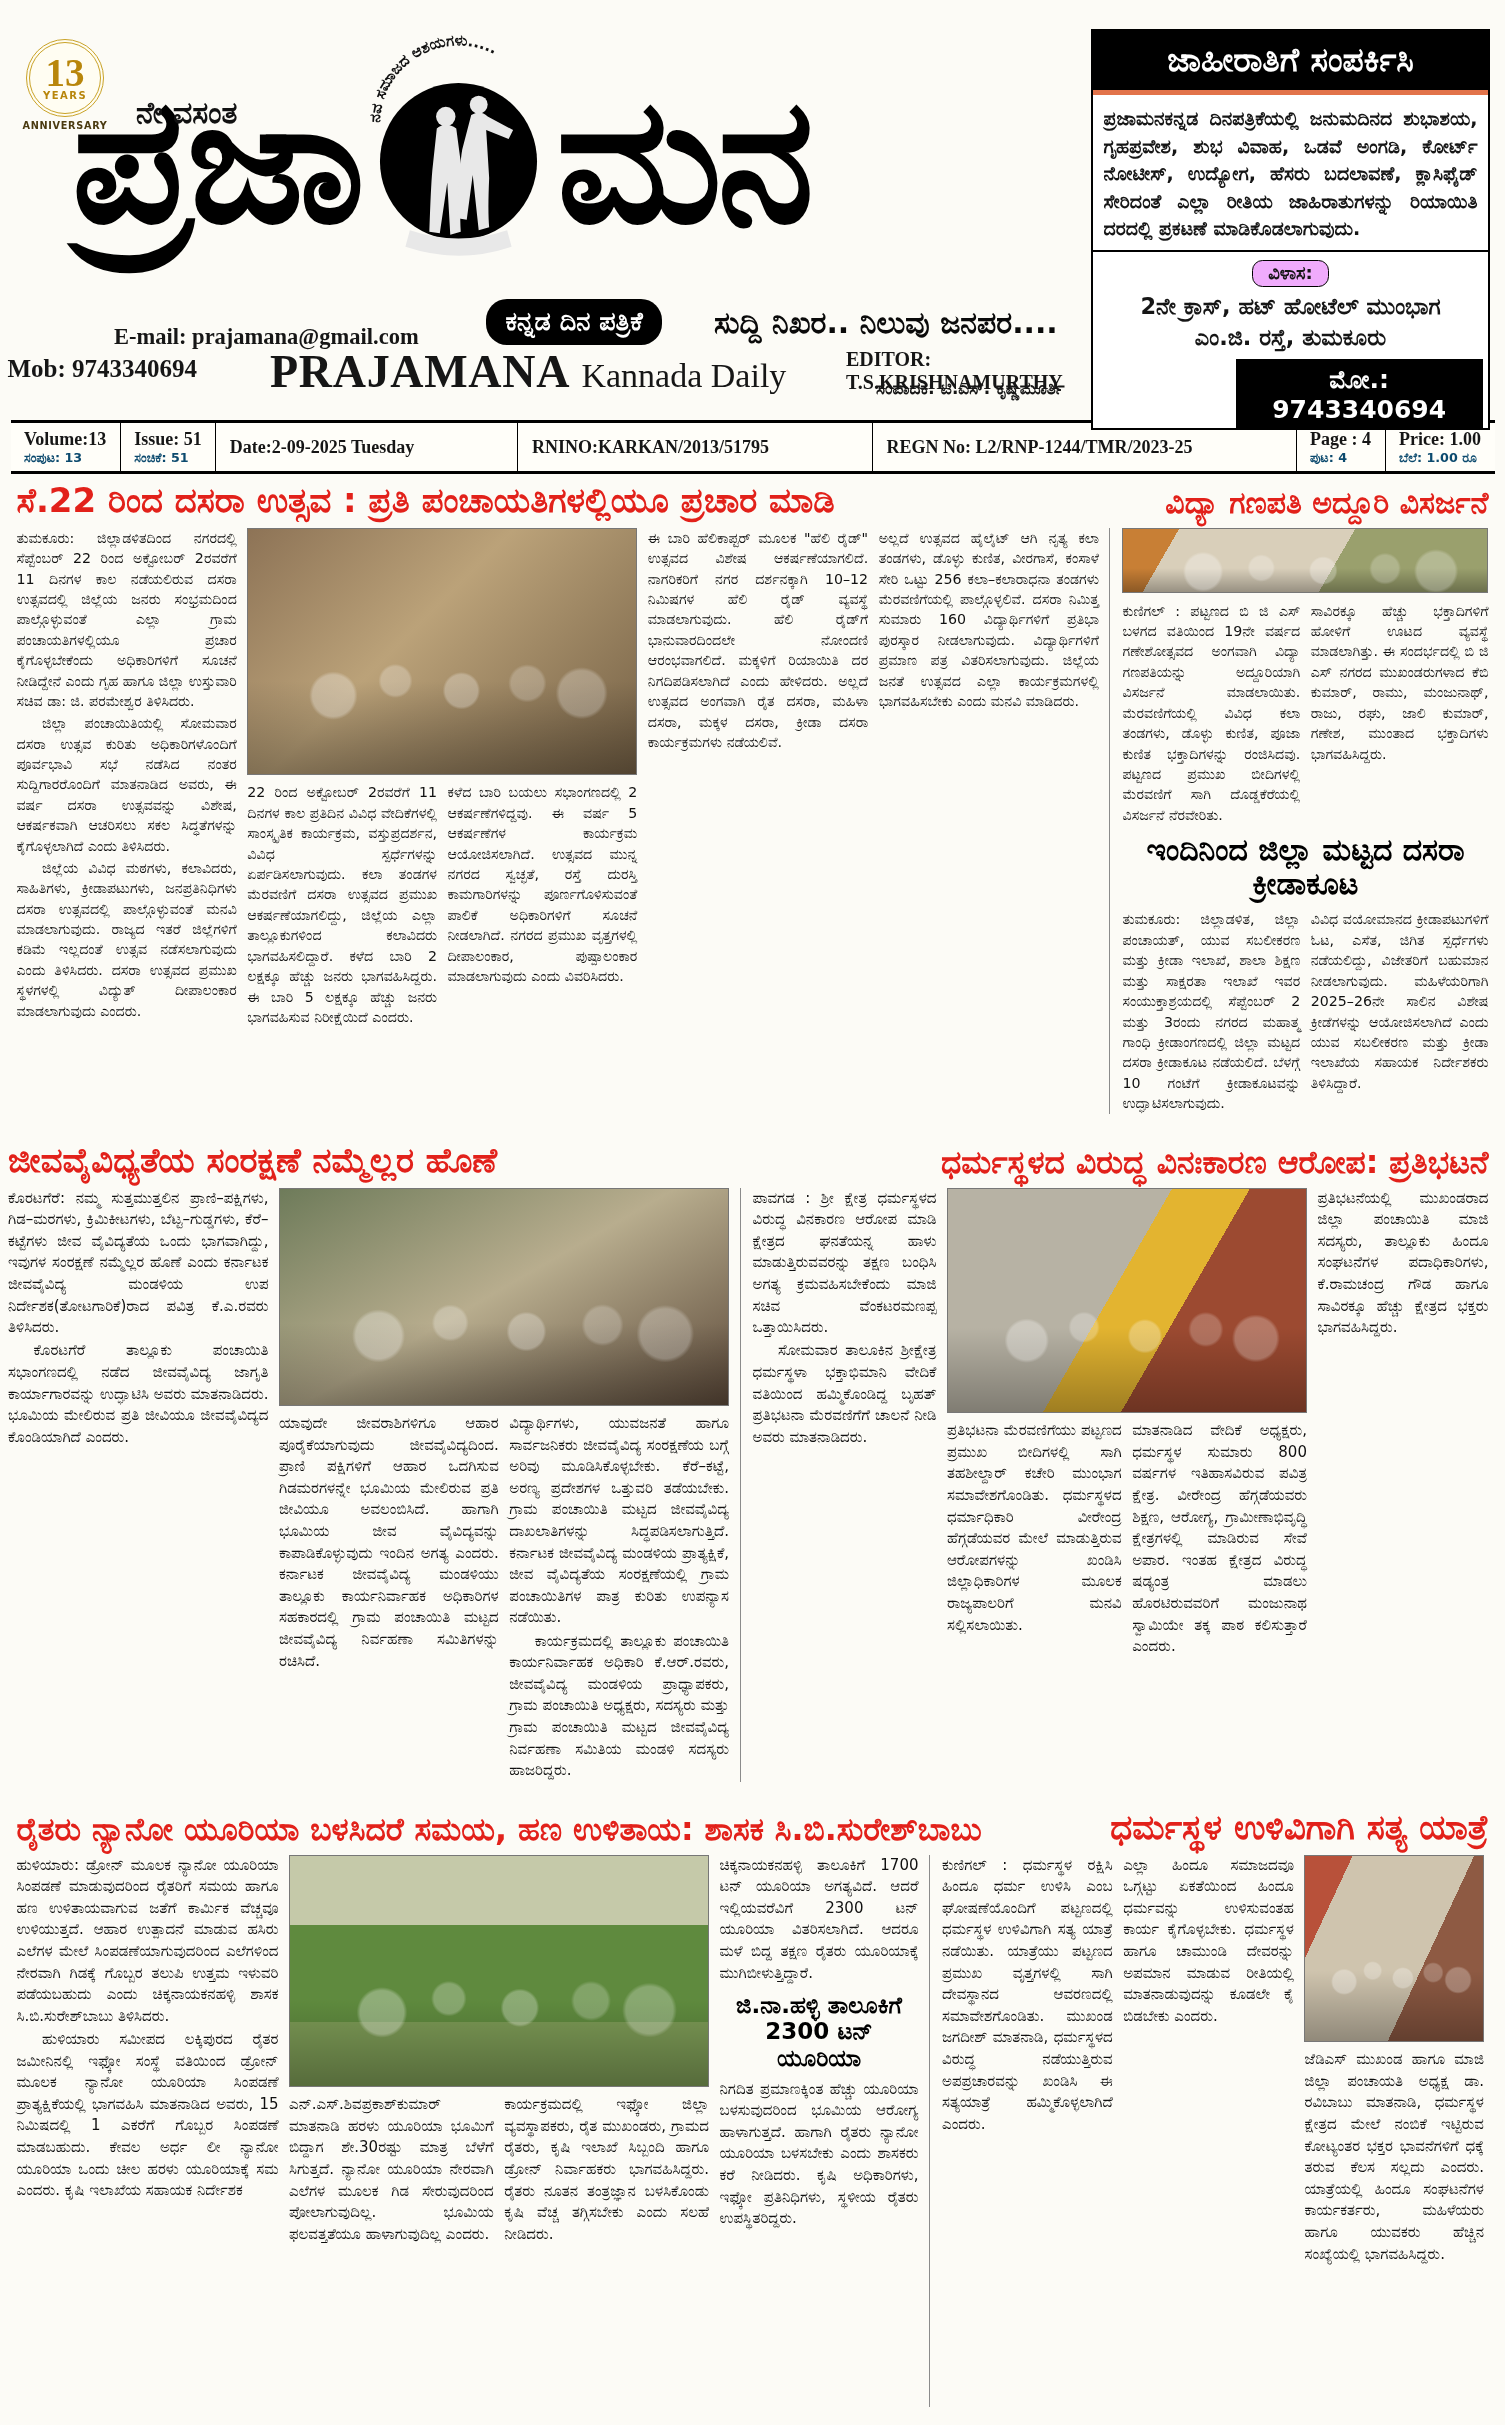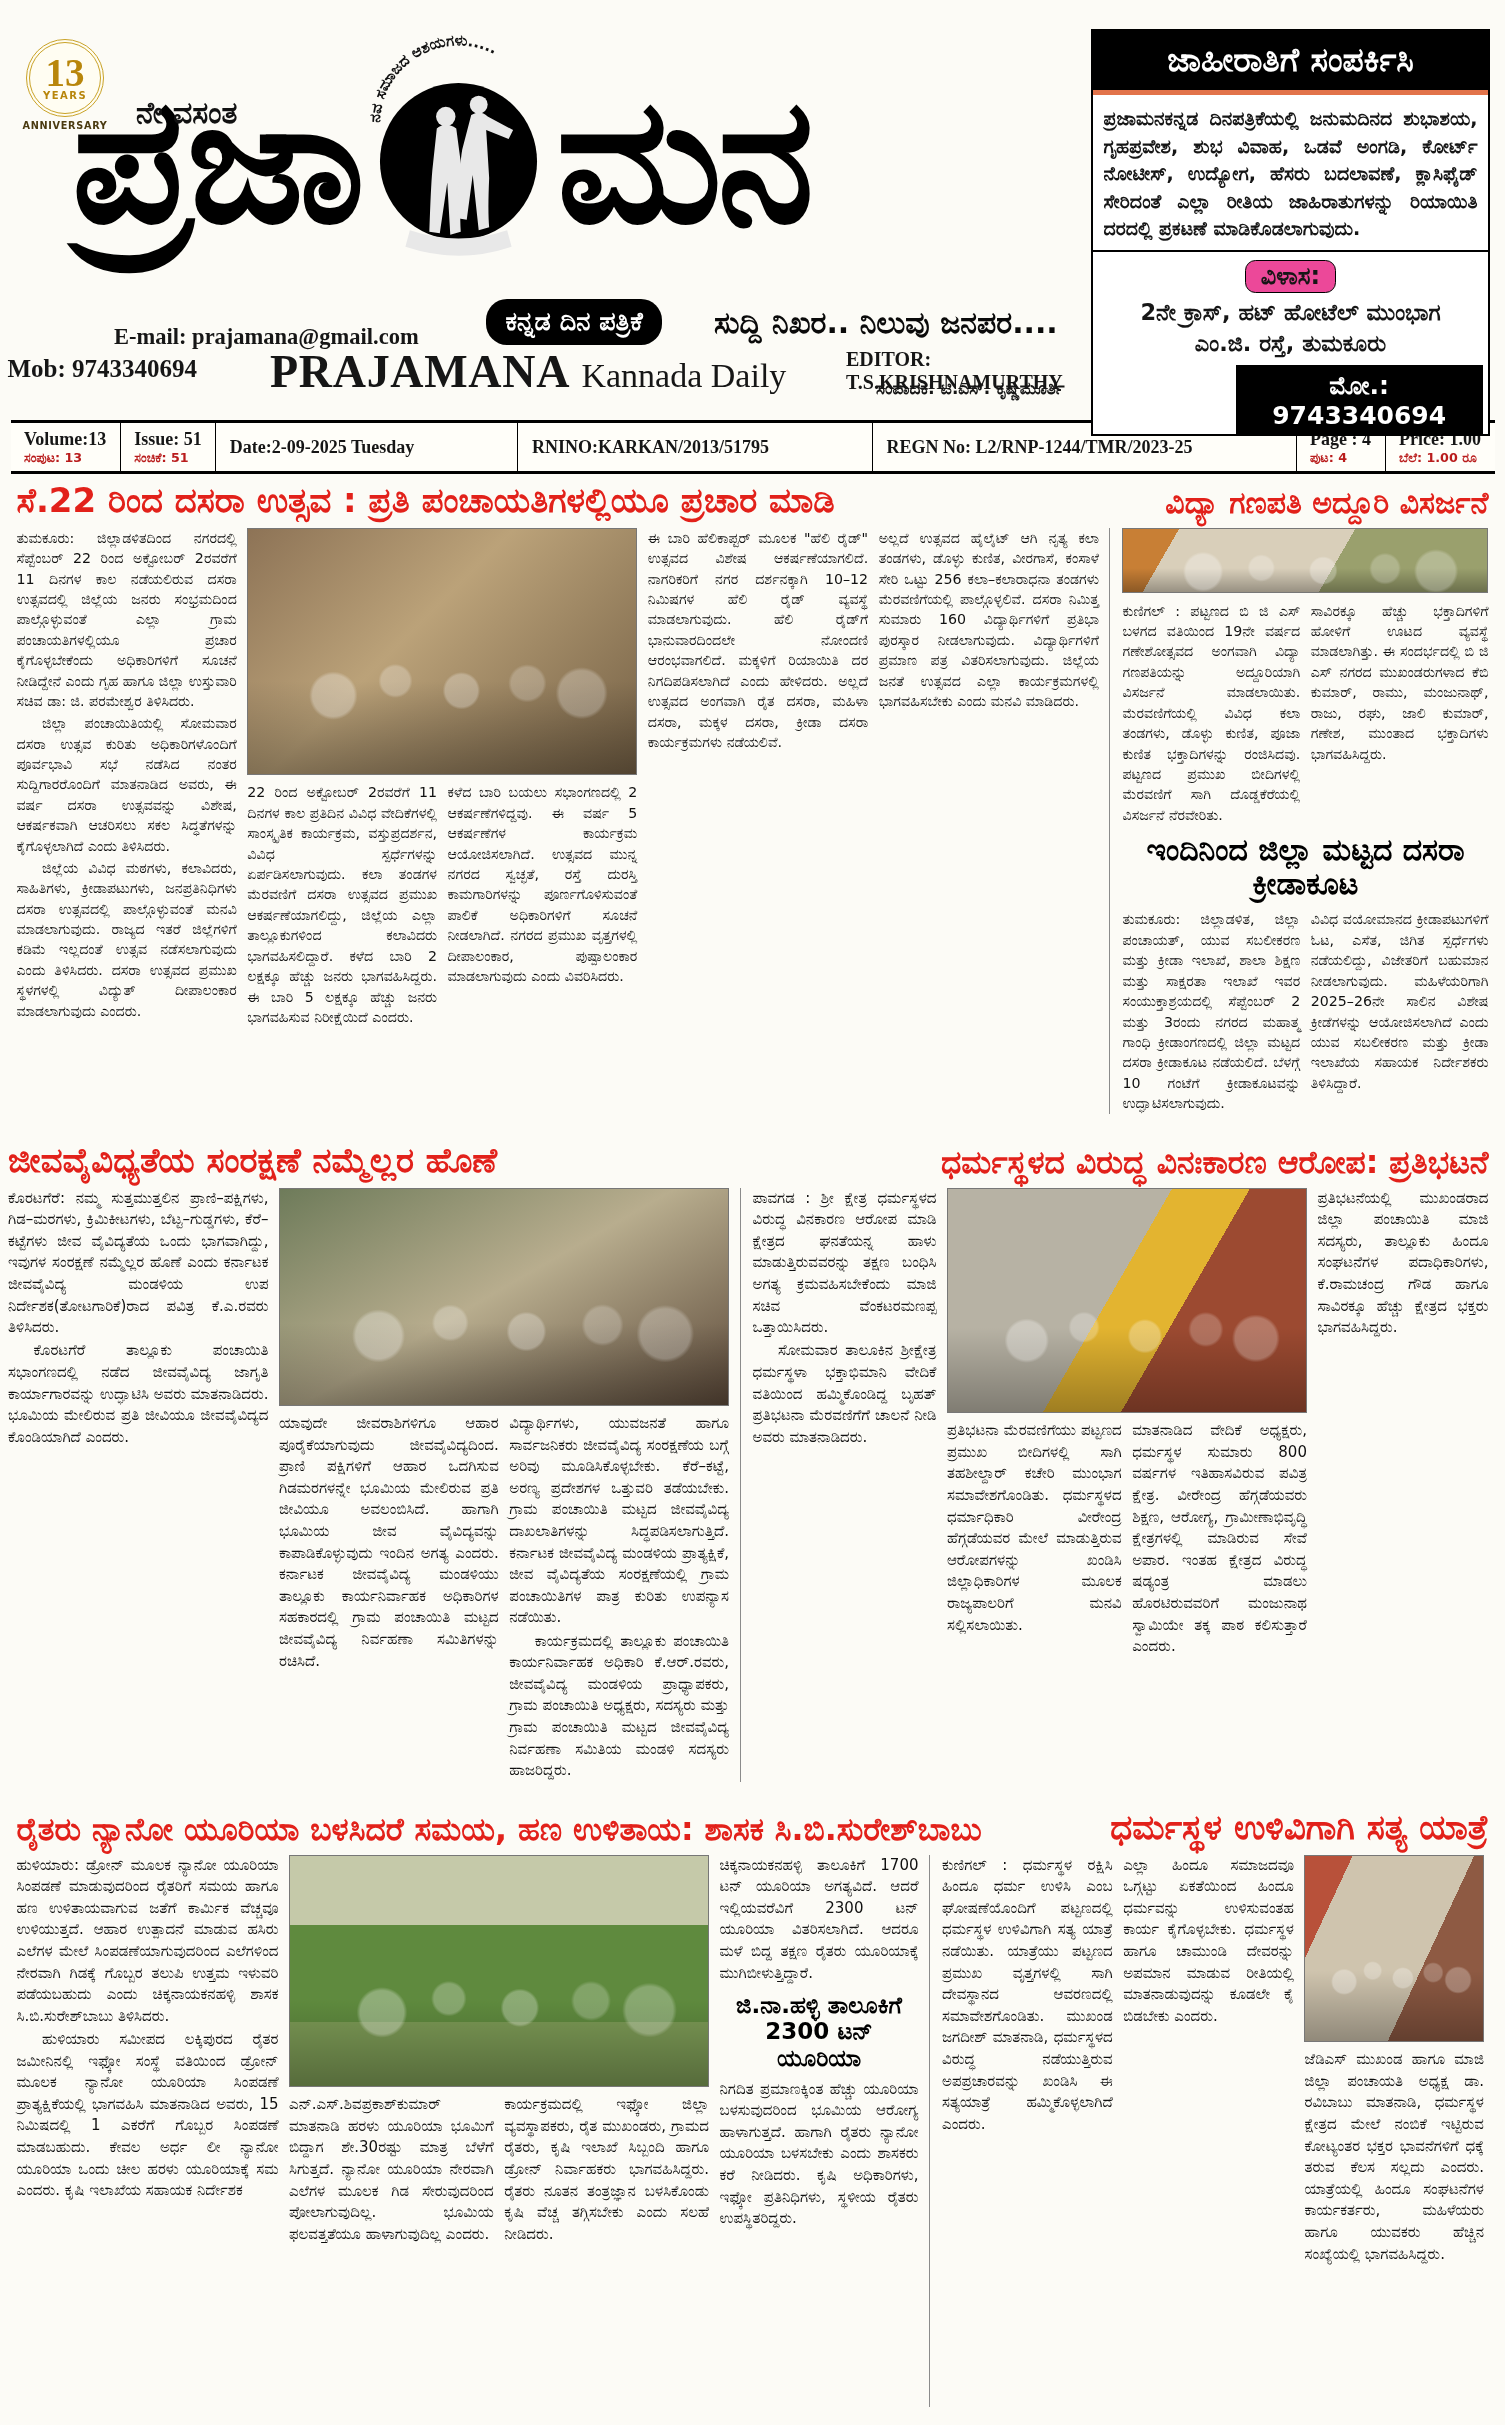--- a/index.html
+++ b/index.html
@@ -51,35 +51,35 @@
   
   .ad-box {
     position: absolute; right: 15px; top: 28.5px; width: 399px;
     border: 2.2px solid #000; background: #fff;
   }
   .ad-header { background: #000; color: #fff; font-size: 33px; font-weight: bold; text-align: center; padding: 9px 3px 10.5px; }
   .ad-rule { height: 4.5px; background: #e2734a; }
   .ad-body { font-size: 19px; font-weight: bold; padding: 10.5px 10.5px 7.5px; text-align: justify; line-height: 1.45; }
   .ad-address { border-top: 2.2px solid #000; padding: 7.5px 7.5px 0; text-align: center; position: relative; }
   .ad-addr-pill {
-    display: inline-block; background: #ec4899; border: 1.5px solid #000; border-radius: 10.5px;
-    font-size: 24px; font-weight: bold; padding: 1.5px 15px; margin-bottom: 4.5px;
+    display: inline-block; background: #f0abfc; border: 1.5px solid #000; border-radius: 10.5px;
+    font-size: 18px; font-weight: bold; padding: 1.5px 15px; margin-bottom: 4.5px;
   }
   .ad-addr-line { font-size: 22.5px; font-weight: bold; line-height: 1.35; }
   .ad-phone { background: #000; color: #fff; font-size: 25px; font-weight: bold; text-align: center; padding: 6px 4.5px; margin: 7.5px -2.2px -2.2px auto; width: 247px; }
 
   
   .info-bar {
     height: 54px; border-top: 3px solid #000; border-bottom: 3px solid #000;
     display: flex; align-items: stretch; margin: 0 10.5px; background: #fffef9;
   }
   .info-item { display: flex; flex-direction: column; justify-content: center; padding: 1.5px 13.5px; border-right: 1.5px solid #000; }
   .info-item:last-child { border-right: none; }
   .info-en { font-family: "Liberation Serif", serif; font-weight: bold; font-size: 18px; white-space: nowrap; }
-  .info-kn { font-size: 12.7px; font-weight: bold; white-space: nowrap; color: #b91c1c; }
+  .info-kn { font-size: 12.7px; font-weight: bold; white-space: nowrap; color: #0c4a6e; }
   .info-grow { flex: 1 1 auto; }
 
   
   .section { padding: 4.5px 16.5px 0; position: relative; }
   .hl-row { display: flex; align-items: flex-end; justify-content: space-between; gap: 22.5px; margin: 4.5px 0 9px; }
   .headline { color: #e2211a; font-weight: bold; line-height: 1.05; white-space: nowrap; }
   .hl-44 { font-size: 34px; }
   .hl-40 { font-size: 30px; }
   .hl-46 { font-size: 34px; }
   .hl-42 { font-size: 31.5px; }

